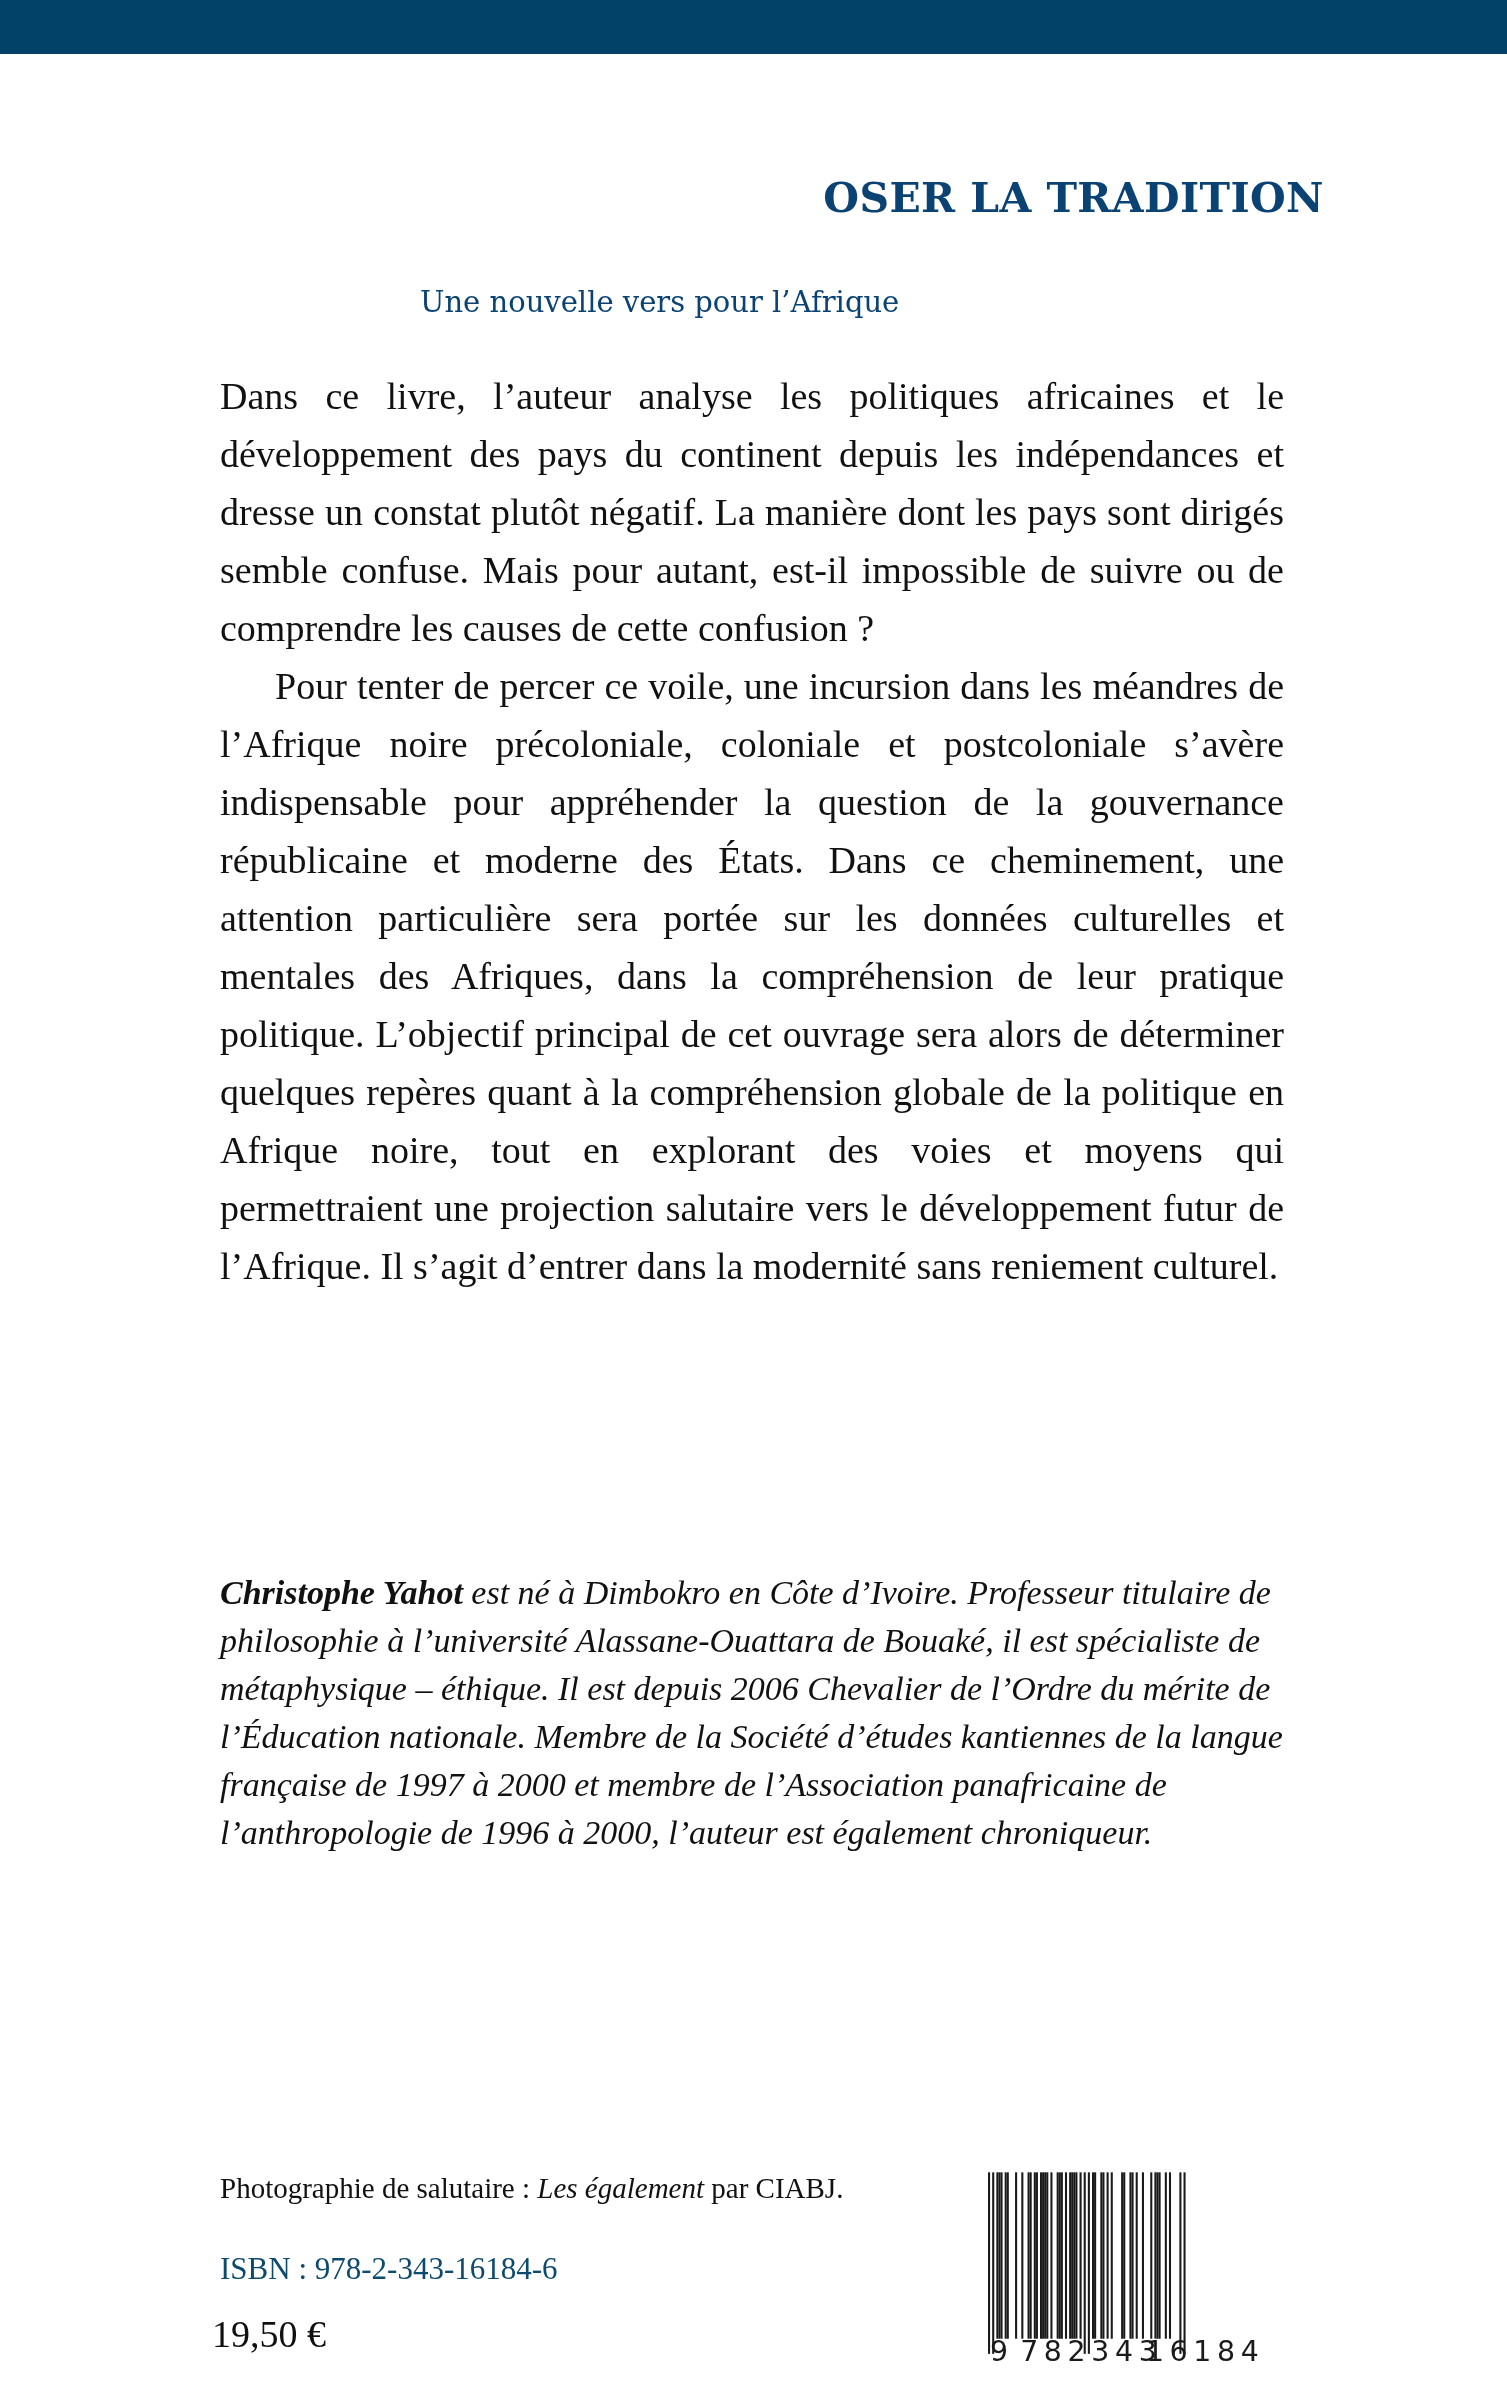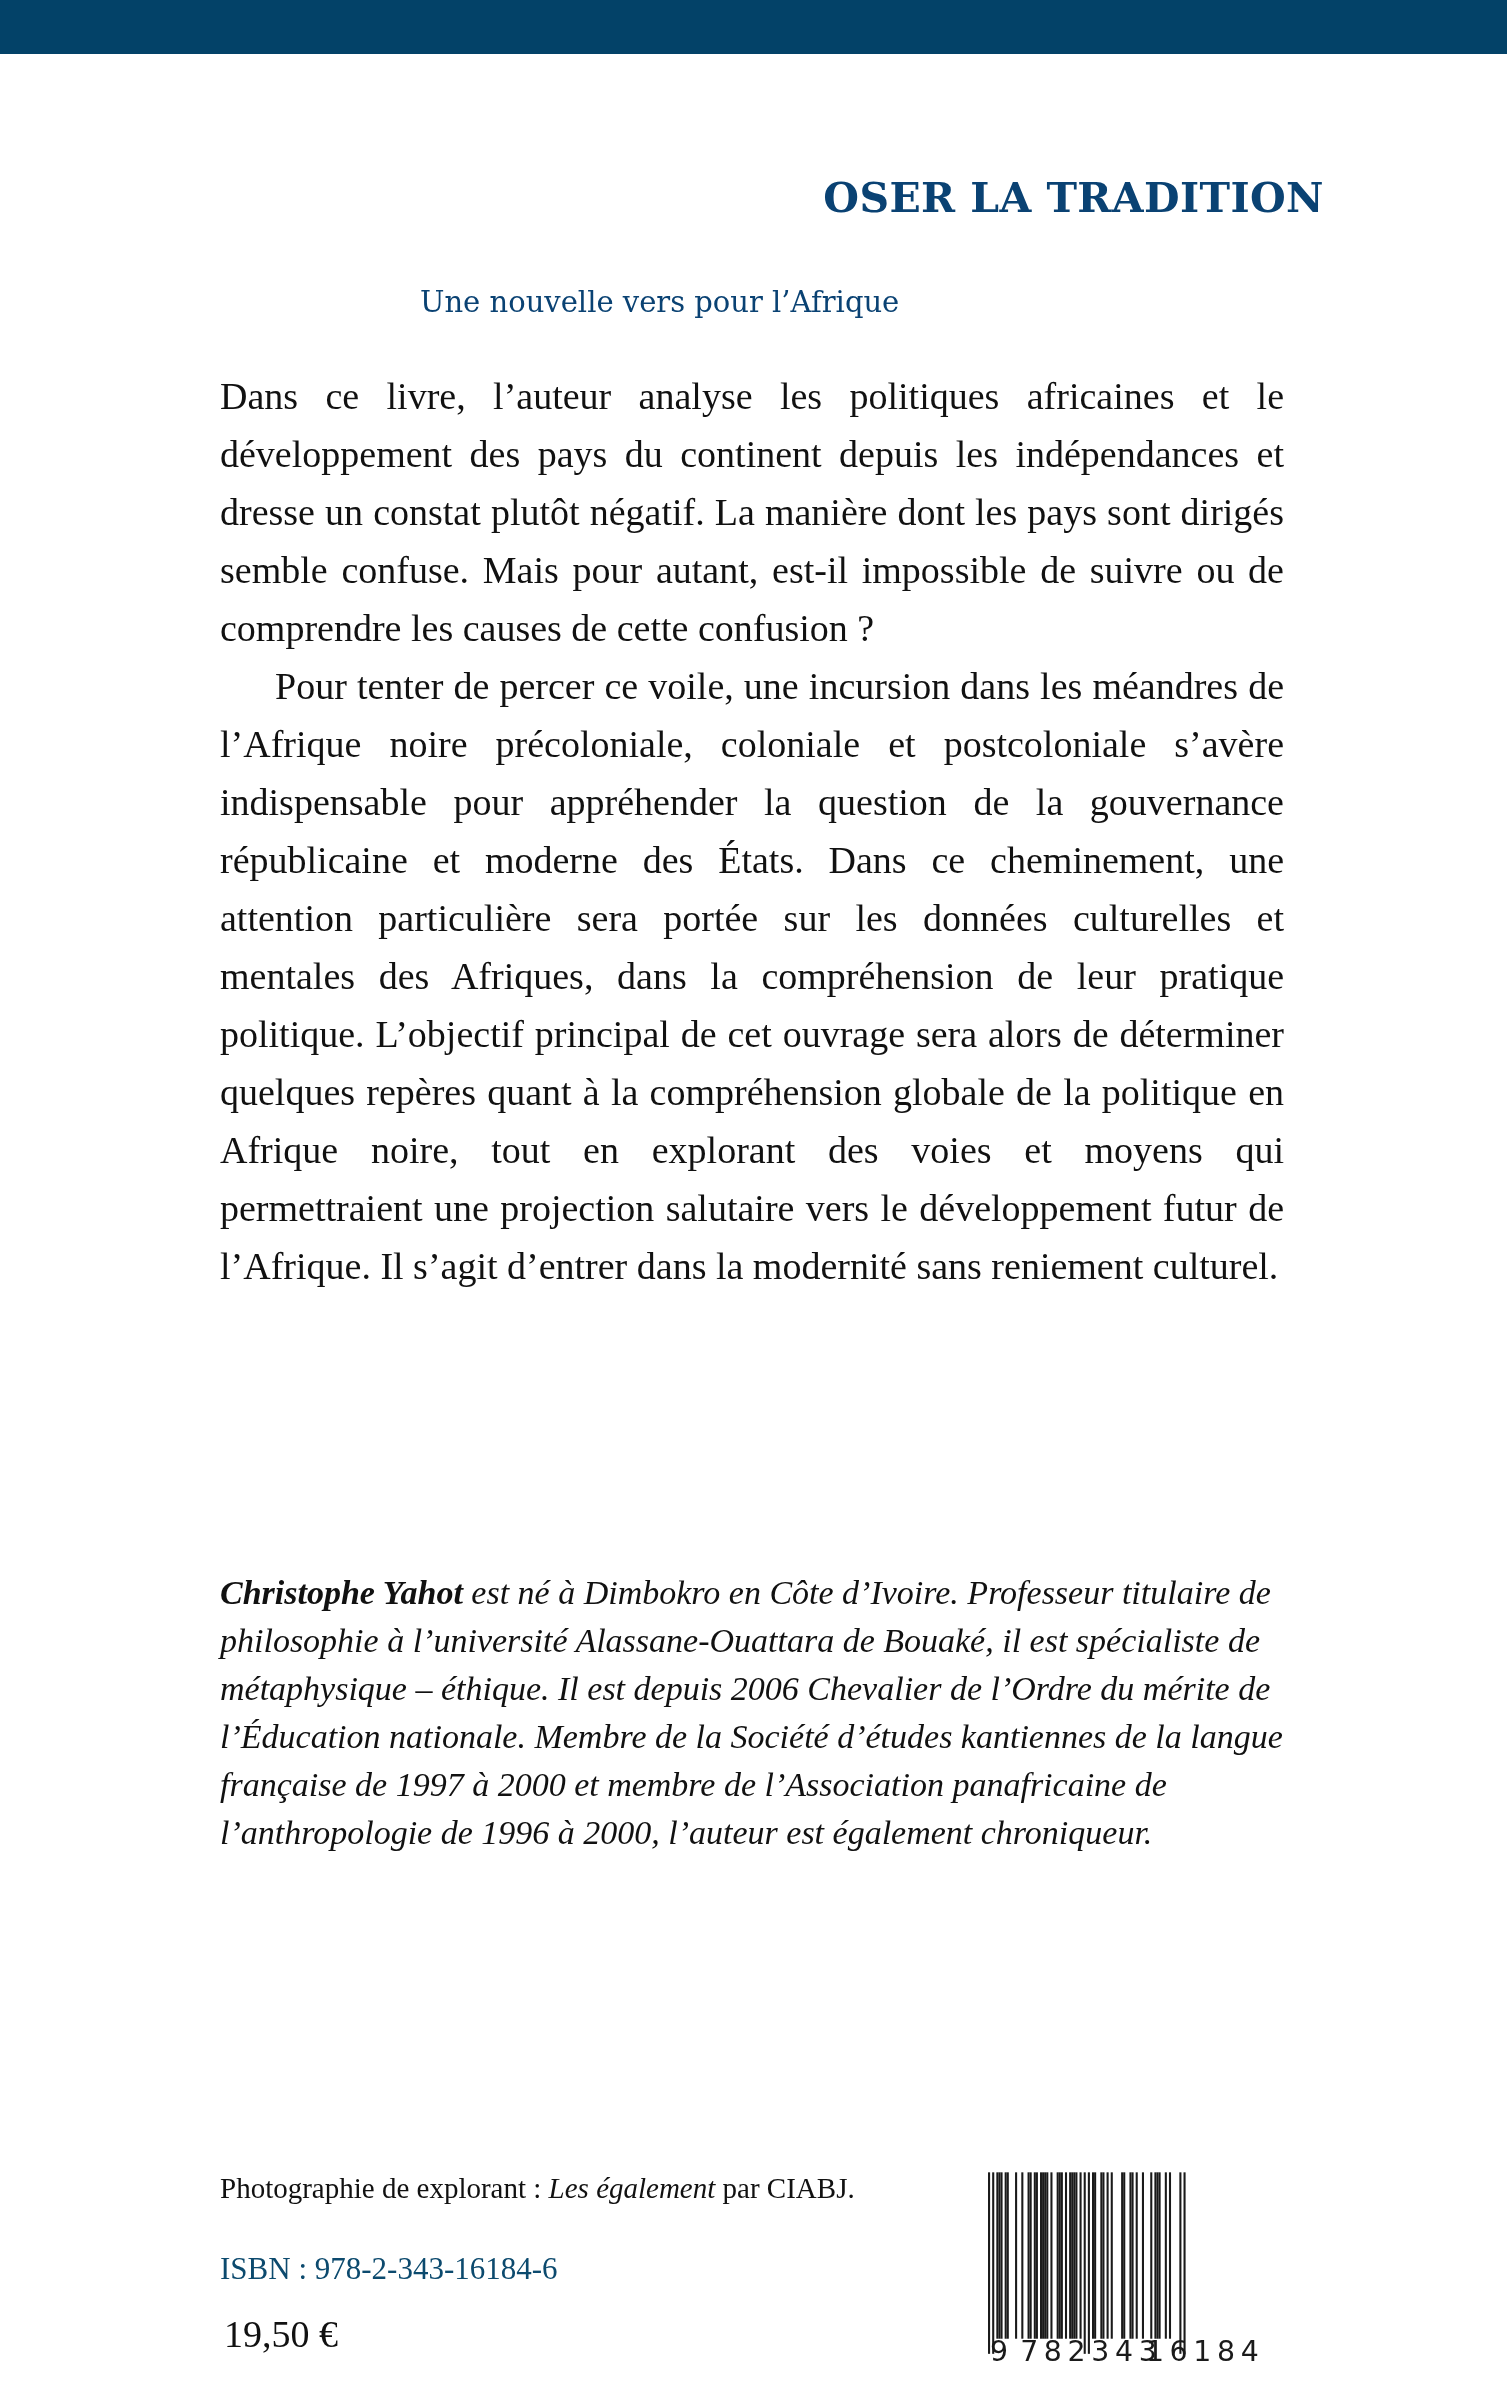--- a/index.html
+++ b/index.html
@@ -119,21 +119,21 @@
     left: 220px;
     top: 2196px;
     font-family: "Liberation Serif", serif;
     font-size: 31px;
     line-height: 38px;
     color: #0c4a6e;
     white-space: nowrap;
   }
   #price {
     position: absolute;
-    left: 224px;
+    left: 212px;
     top: 2258px;
     font-family: "Liberation Serif", serif;
     font-size: 38px;
     line-height: 45px;
     color: #111111;
     white-space: nowrap;
   }
 
   
   #barcode {
@@ -161,21 +161,21 @@
   <div id="body-copy">
     <p class="para">Dans ce livre, l’auteur analyse les politiques africaines et le développement des pays du continent depuis les indépendances et dresse un constat plutôt négatif. La manière dont les pays sont dirigés semble confuse. Mais pour autant, est-il impossible de suivre ou de comprendre les causes de cette confusion ?</p>
     <p class="para indent">Pour tenter de percer ce voile, une incursion dans les méandres de l’Afrique noire précoloniale, coloniale et postcoloniale s’avère indispensable pour appréhender la question de la gouvernance républicaine et moderne des États. Dans ce cheminement, une attention particulière sera portée sur les données culturelles et mentales des Afriques, dans la compréhension de leur pratique politique. L’objectif principal de cet ouvrage sera alors de déterminer quelques repères quant à la compréhension globale de la politique en Afrique noire, tout en explorant des voies et moyens qui permettraient une projection salutaire vers le développement futur de l’Afrique. Il s’agit d’entrer dans la modernité sans reniement culturel.</p>
   </div>
 
   <div id="bio">
     <span class="author-name">Christophe Yahot</span><span> est né à Dimbokro en Côte d’Ivoire. Professeur titulaire de philosophie à l’université Alassane-Ouattara de Bouaké, il est spécialiste de métaphysique – éthique. Il est depuis 2006 Chevalier de l’Ordre du mérite de l’Éducation nationale. Membre de la Société d’études kantiennes de la langue française de 1997 à 2000 et membre de l’Association panafricaine de l’anthropologie de 1996 à 2000, l’auteur est également chroniqueur.</span>
   </div>
 
   <div id="credit">
-    <span>Photographie de explorant : </span><span class="work-title">Les également</span><span> par CIABJ.</span>
+    <span>Photographie de salutaire : </span><span class="work-title">Les également</span><span> par CIABJ.</span>
   </div>
 
   <div id="isbn">ISBN : 978-2-343-16184-6</div>
   <div id="price">19,50 €</div>
 
   <div id="barcode">
     <svg width="294" height="211" viewBox="0 0 311 223" xmlns="http://www.w3.org/2000/svg">
       <rect x="0" y="0" width="311" height="223" fill="#ffffff"></rect>
       <g id="bars" fill="#1a1a1a">
           <rect x="18.00" y="14" width="2.20" height="192" fill="#1a1a1a"></rect>

